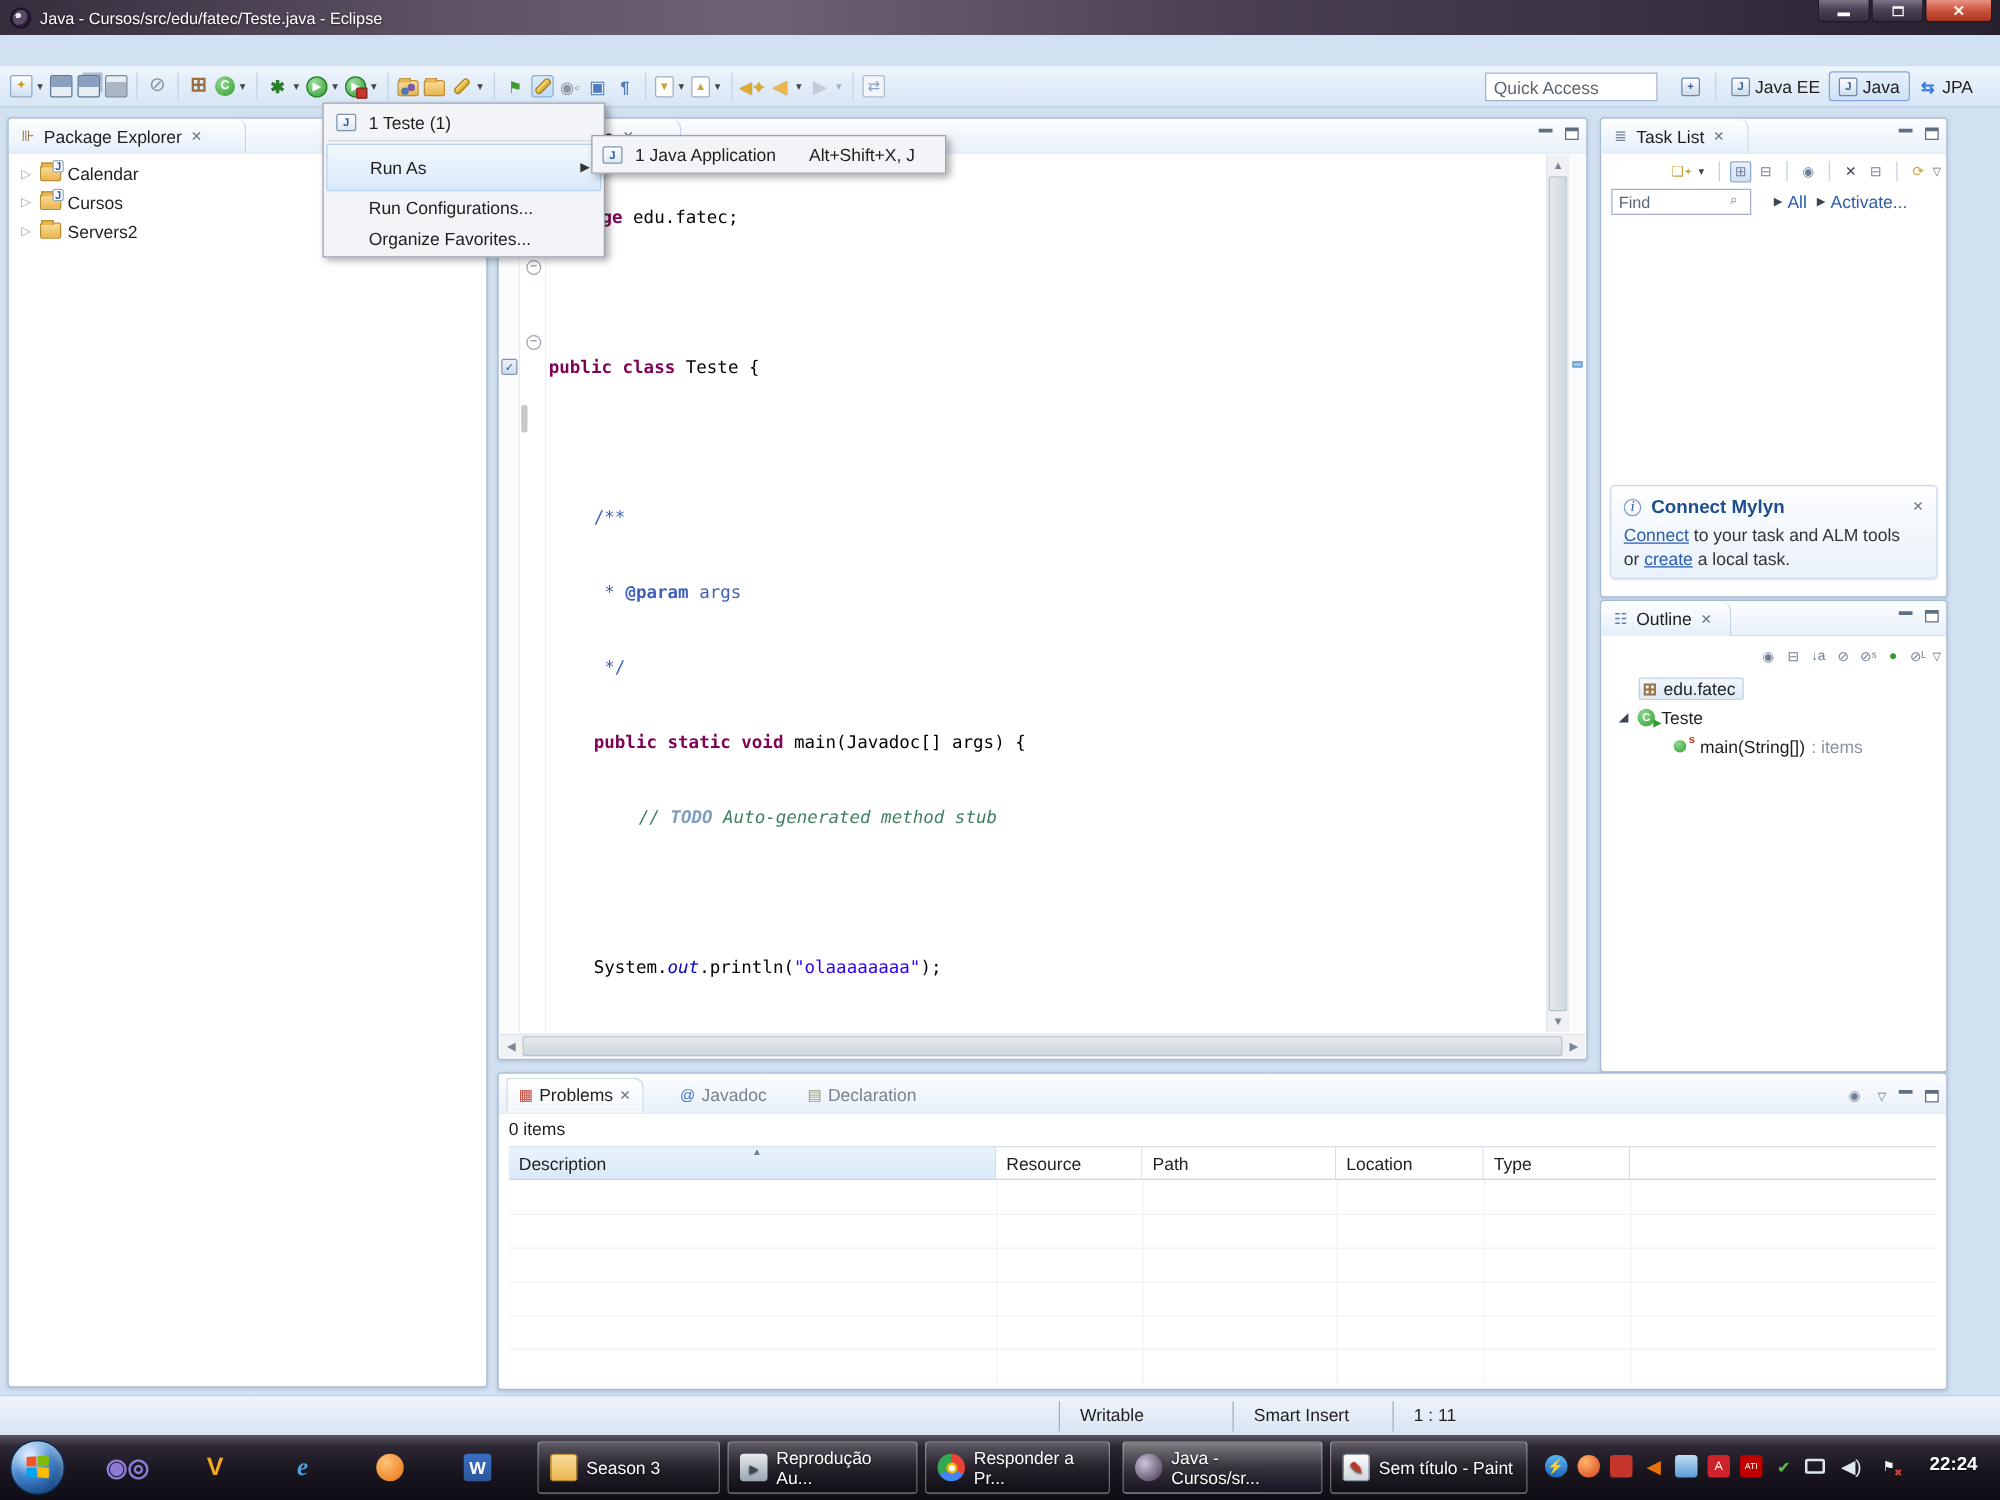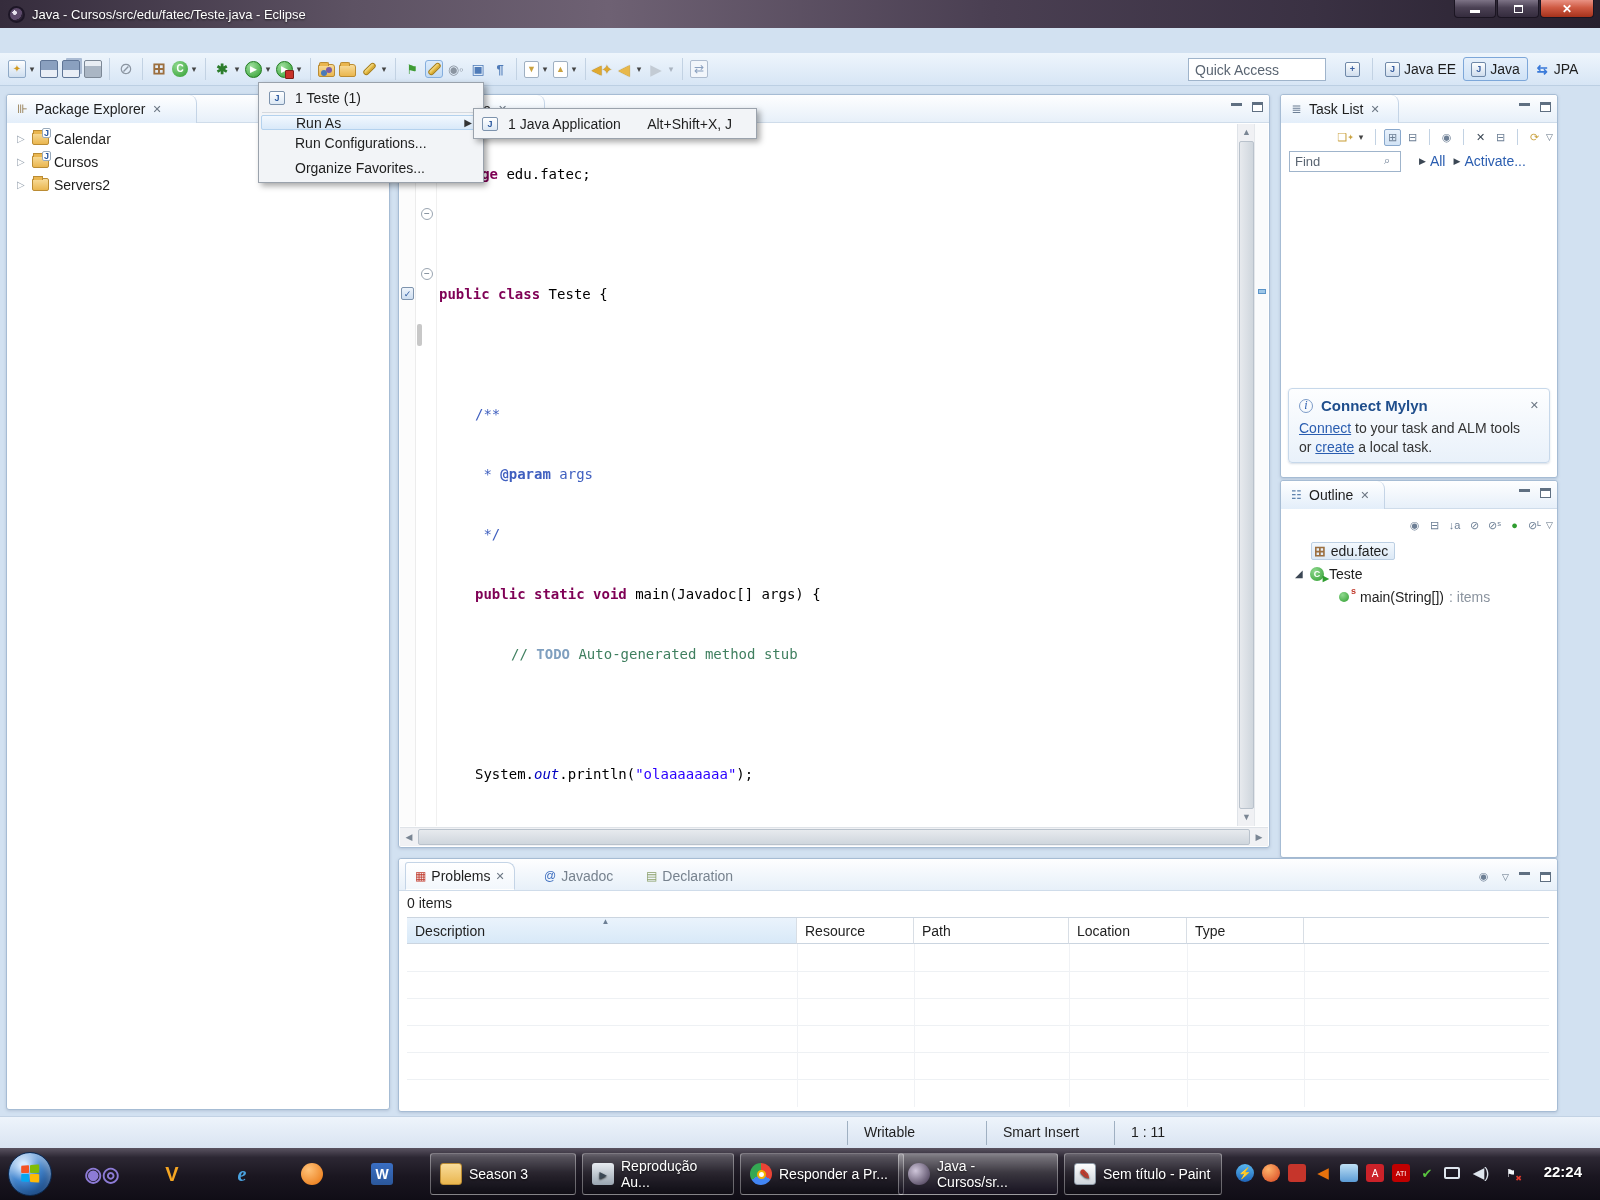--- a/index.html
+++ b/index.html
@@ -108,21 +108,21 @@
   .task-mark{position:absolute;left:1px;width:13px;height:13px;background:linear-gradient(#eef4fb,#cdddf0);
     border:1px solid #7d93ad;border-radius:2px;color:#2c5aa0;font-size:9px;line-height:12px;text-align:center;}
   .change-bar{position:absolute;left:0px;width:5px;height:22px;background:#c8c8c8;border-radius:2px;}
   #code{position:absolute;left:39px;top:0;right:32px;bottom:0;font-family:"DejaVu Sans Mono",monospace;
     font-size:14px;line-height:20px;color:#000;white-space:pre;}
   .cl{height:20px;}
   .t1{padding-left:36px;} .t2{padding-left:72px;}
   .kw{color:#7f0055;font-weight:bold;}
   .jdoc{color:#3f5fbf;}
   .jtag{color:#3f5fbf;font-weight:bold;}
-  .cmt{color:#3f7f5f;}
+  .cmt{color:#3f7f5f;font-style:italic;}
   .todo{color:#7f9fbf;font-weight:bold;}
   .str{color:#2a00ff;}
   .sfield{color:#0000c0;font-style:italic;}
   #vscroll{position:absolute;right:14px;top:0;bottom:0;width:17px;background:#f0f1f4;border-left:1px solid #dfe3e8;}
   .sc-arrow{position:absolute;left:0;width:17px;height:17px;color:#7a8694;font-size:9px;text-align:center;line-height:17px;}
   #vthumb{position:absolute;left:1px;top:17px;bottom:17px;width:15px;background:linear-gradient(90deg,#e7eaee,#cfd6dd);border:1px solid #b9c2cc;border-radius:2px;}
   #overview{position:absolute;right:0;top:0;bottom:0;width:14px;background:#fafbfc;border-left:1px solid #e4e7eb;}
   .ov-mark{position:absolute;left:3px;width:8px;height:5px;background:#9fc7e8;border:1px solid #5b94c8;}
   #hscroll{position:absolute;left:1px;right:1px;bottom:1px;height:19px;background:#f0f1f4;border-top:1px solid #dfe3e8;}
   .hs-arrow{position:absolute;top:0;width:18px;height:18px;color:#7a8694;font-size:9px;text-align:center;line-height:18px;}
@@ -192,21 +192,21 @@
   .tb-btn.active{background:linear-gradient(rgba(255,255,255,.38),rgba(255,255,255,.14) 45%,rgba(40,30,60,.25));}
   .tb-ic{width:22px;height:22px;border-radius:3px;display:inline-flex;align-items:center;justify-content:center;font-size:13px;font-weight:bold;flex:none;}
   .tray-ic{position:absolute;top:16px;width:18px;height:18px;border-radius:3px;display:inline-flex;align-items:center;justify-content:center;font-size:11px;color:#fff;}
   #clock{position:absolute;right:18px;top:15px;color:#fff;font-size:15px;text-shadow:0 1px 2px rgba(0,0,0,.8);font-weight:bold;}
 
   
   #run-menu{position:absolute;left:258px;top:82px;width:226px;background:#f2f4f7;border:1px solid #9aa2ac;
     box-shadow:3px 3px 6px rgba(0,0,0,.35);z-index:100;padding:2px;}
   .rm-item{height:25px;display:flex;align-items:center;font-size:14px;color:#1e1e1e;position:relative;padding-left:7px;}
   .rm-item .mic{width:18px;height:16px;margin-right:9px;display:inline-flex;align-items:center;justify-content:center;}
-  .rm-item.hl{background:linear-gradient(#f2f8fe,#d9e9f9);border:1px solid #b4d2ee;border-radius:2px;height:15px;}
+  .rm-item.hl{background:linear-gradient(#f2f8fe,#d9e9f9);border:1px solid #b4d2ee;border-radius:2px;height:38px;}
   .rm-arrow{position:absolute;right:8px;font-size:10px;color:#333;}
   .rm-sep{height:1px;background:#d4d9df;margin:2px 1px;}
   .japp-ic{width:16px;height:14px;border:1px solid #7d93ad;border-radius:2px;background:linear-gradient(#fff,#dce8f4);
     color:#2c5aa0;font-size:9px;font-weight:bold;display:inline-flex;align-items:center;justify-content:center;}
   #run-submenu{position:absolute;left:473px;top:108px;width:284px;height:31px;background:#f2f4f7;border:1px solid #9aa2ac;
     box-shadow:3px 3px 6px rgba(0,0,0,.35);z-index:101;display:flex;align-items:center;padding-left:8px;font-size:14px;color:#1e1e1e;}
   #run-submenu .sc{margin-left:auto;margin-right:24px;}
 </style>
 </head>
 <body>
@@ -561,21 +561,21 @@
       </span>
 
     <div class="tb-btn" style="left:430px;width:146px;">
       <span class="tb-ic" style="background:linear-gradient(#f8dc9a,#eab64f);border:1px solid #bb8c33;"></span>
       <span>Season 3</span>
     </div>
     <div class="tb-btn" style="left:582px;width:152px;">
       <span class="tb-ic" style="background:linear-gradient(#e8ecf1,#9aa5b1);color:#3b4754;">▸</span>
       <span>Reprodução Au...</span>
     </div>
-    <div class="tb-btn" style="left:740px;width:164px;">
+    <div class="tb-btn" style="left:740px;width:148px;">
       <span class="tb-ic" style="background:conic-gradient(#ea4335 0 33%,#4285f4 33% 66%,#34a853 66% 100%);border-radius:50%;">
           <span style="width:9px;height:9px;border-radius:50%;background:#fff;border:2px solid #f4b400;display:inline-block;"></span>
         </span>
       <span>Responder a Pr...</span>
     </div>
     <div class="tb-btn active" style="left:898px;width:160px;">
       <span class="tb-ic" style="background:radial-gradient(circle at 35% 35%,#cfc6da,#3a2e48);border-radius:50%;"></span>
       <span>Java - Cursos/sr...</span>
     </div>
     <div class="tb-btn" style="left:1064px;width:158px;">

